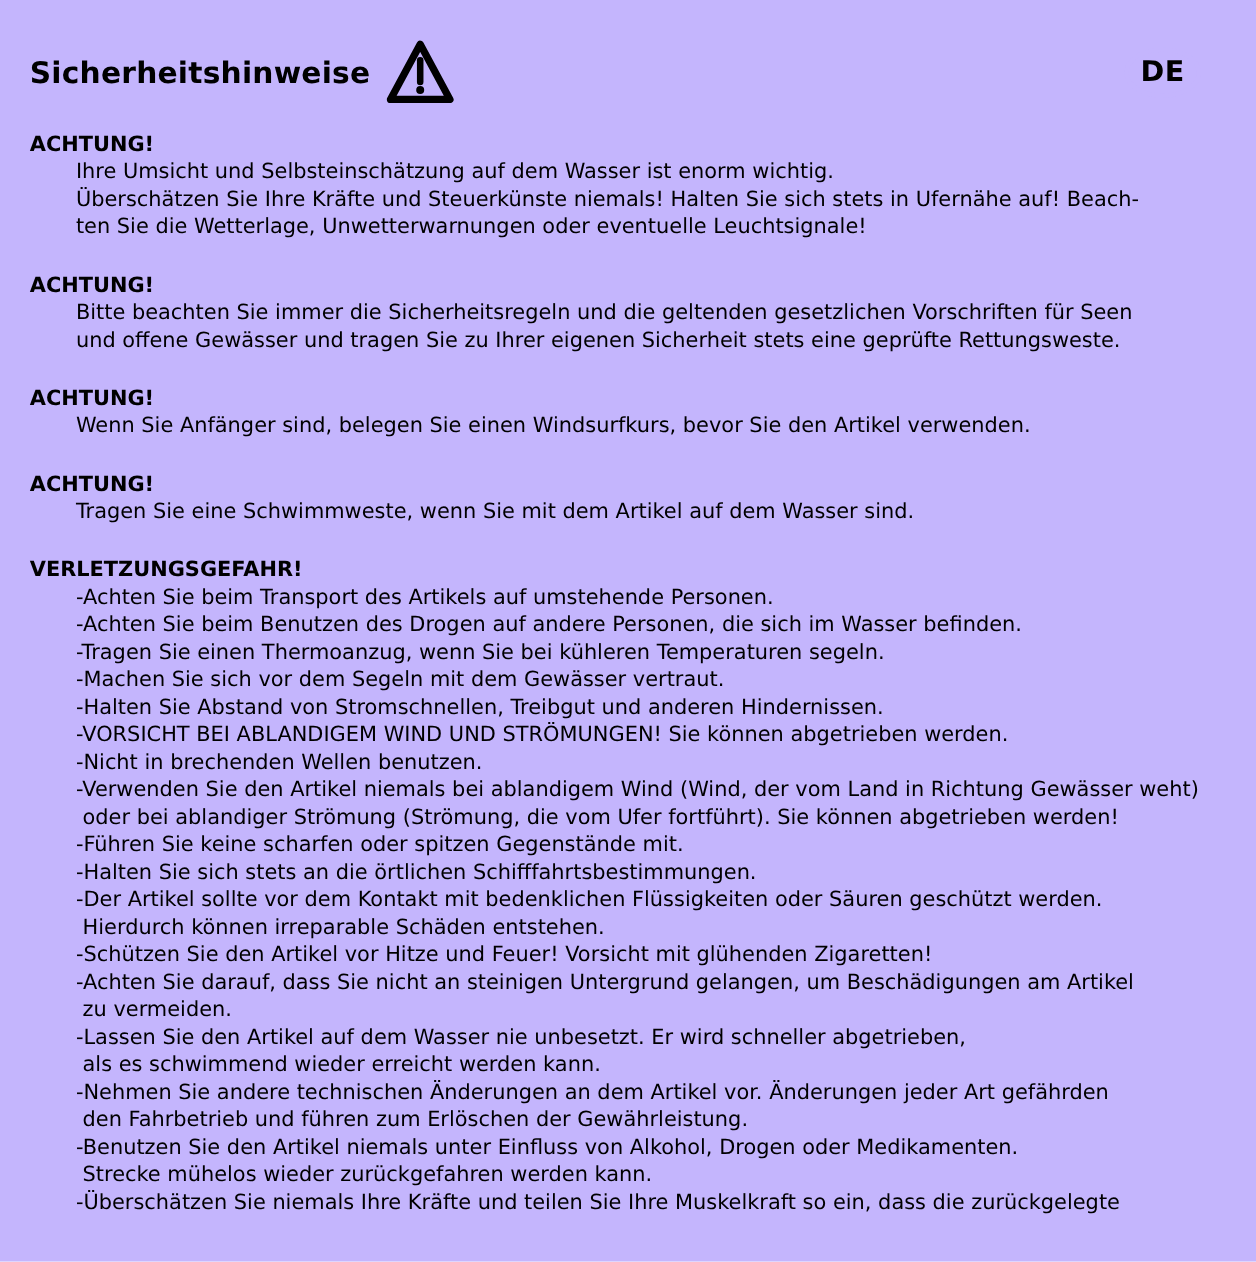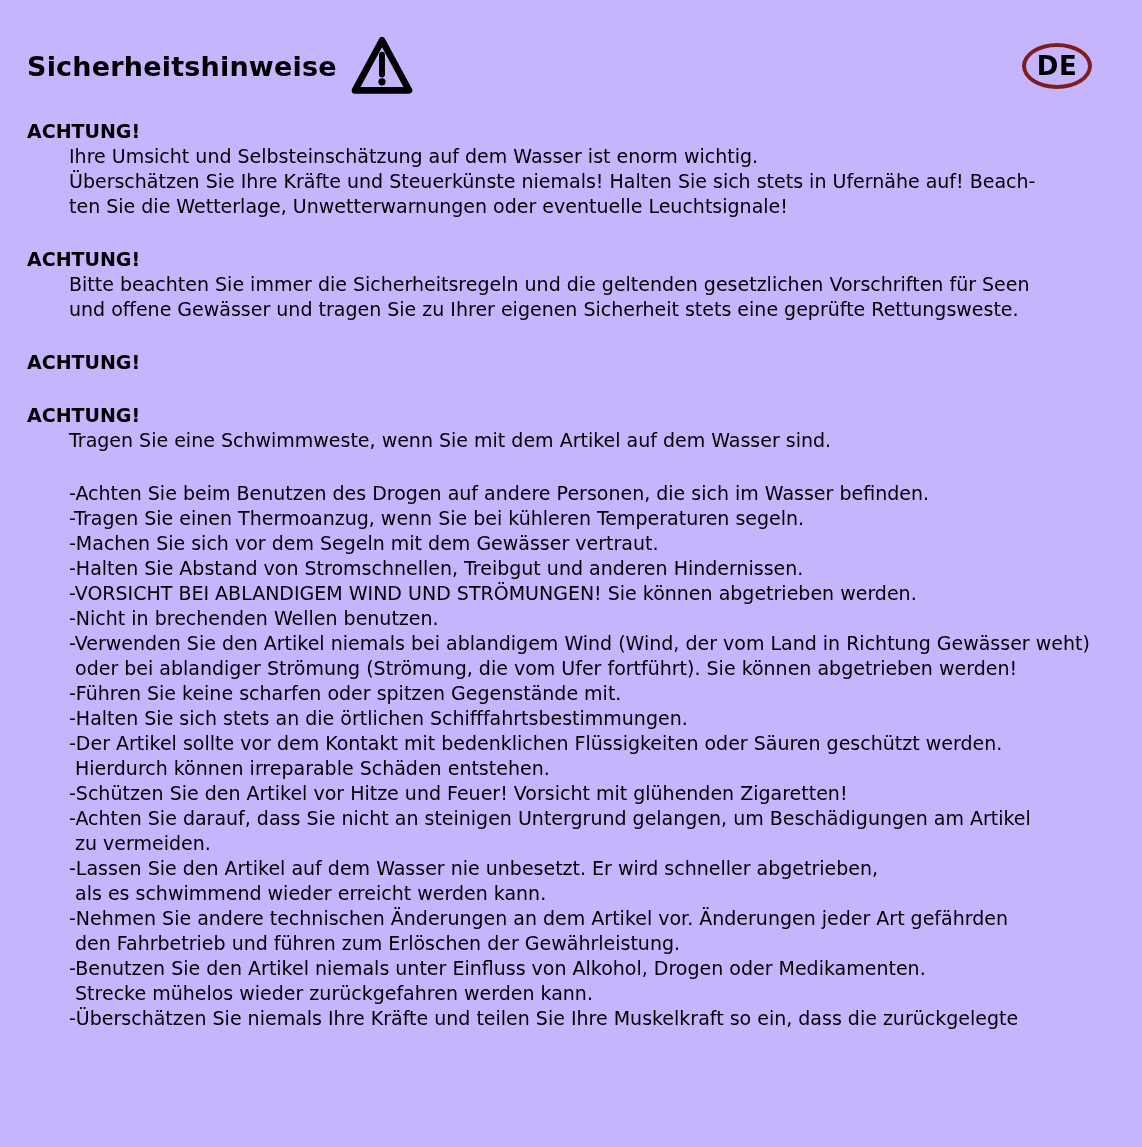--- a/index.html
+++ b/index.html
@@ -34,21 +34,21 @@
   .warning-icon {
     width: 66px;
     height: 62px;
     margin-left: 12px;
     flex: 0 0 auto;
   }
   .spacer { flex: 1 1 auto; }
   .lang-badge {
     width: 62px;
     height: 38px;
-    border: 4px solid #7f1d1d;
+    border: 4px solid #c4b5fd;
     border-radius: 50%;
     display: flex;
     align-items: center;
     justify-content: center;
     font-size: 26px;
     font-weight: bold;
     letter-spacing: 0.5px;
     margin-right: 24px;
     flex: 0 0 auto;
   }
@@ -104,31 +104,36 @@
     <section class="section">
       <div class="heading">ACHTUNG!</div>
       <div class="lines">
           <div class="line">Bitte beachten Sie immer die Sicherheitsregeln und die geltenden gesetzlichen Vorschriften für Seen</div>
           <div class="line">und offene Gewässer und tragen Sie zu Ihrer eigenen Sicherheit stets eine geprüfte Rettungsweste.</div>
         </div>
     </section>
 
     <section class="section">
       <div class="heading">ACHTUNG!</div>
+      <div class="lines">
+          <div class="line">Wenn Sie Anfänger sind, belegen Sie einen Windsurfkurs, bevor Sie den Artikel verwenden.</div>
+        </div>
     </section>
 
     <section class="section">
       <div class="heading">ACHTUNG!</div>
       <div class="lines">
           <div class="line">Tragen Sie eine Schwimmweste, wenn Sie mit dem Artikel auf dem Wasser sind.</div>
         </div>
     </section>
 
     <section class="section">
+      <div class="heading">VERLETZUNGSGEFAHR!</div>
       <div class="lines">
+          <div class="line">-Achten Sie beim Transport des Artikels auf umstehende Personen.</div>
           <div class="line">-Achten Sie beim Benutzen des Drogen auf andere Personen, die sich im Wasser befinden.</div>
           <div class="line">-Tragen Sie einen Thermoanzug, wenn Sie bei kühleren Temperaturen segeln.</div>
           <div class="line">-Machen Sie sich vor dem Segeln mit dem Gewässer vertraut.</div>
           <div class="line">-Halten Sie Abstand von Stromschnellen, Treibgut und anderen Hindernissen.</div>
           <div class="line">-VORSICHT BEI ABLANDIGEM WIND UND STRÖMUNGEN! Sie können abgetrieben werden.</div>
           <div class="line">-Nicht in brechenden Wellen benutzen.</div>
           <div class="line">-Verwenden Sie den Artikel niemals bei ablandigem Wind (Wind, der vom Land in Richtung Gewässer weht)</div>
           <div class="line"> oder bei ablandiger Strömung (Strömung, die vom Ufer fortführt). Sie können abgetrieben werden!</div>
           <div class="line">-Führen Sie keine scharfen oder spitzen Gegenstände mit.</div>
           <div class="line">-Halten Sie sich stets an die örtlichen Schifffahrtsbestimmungen.</div>

